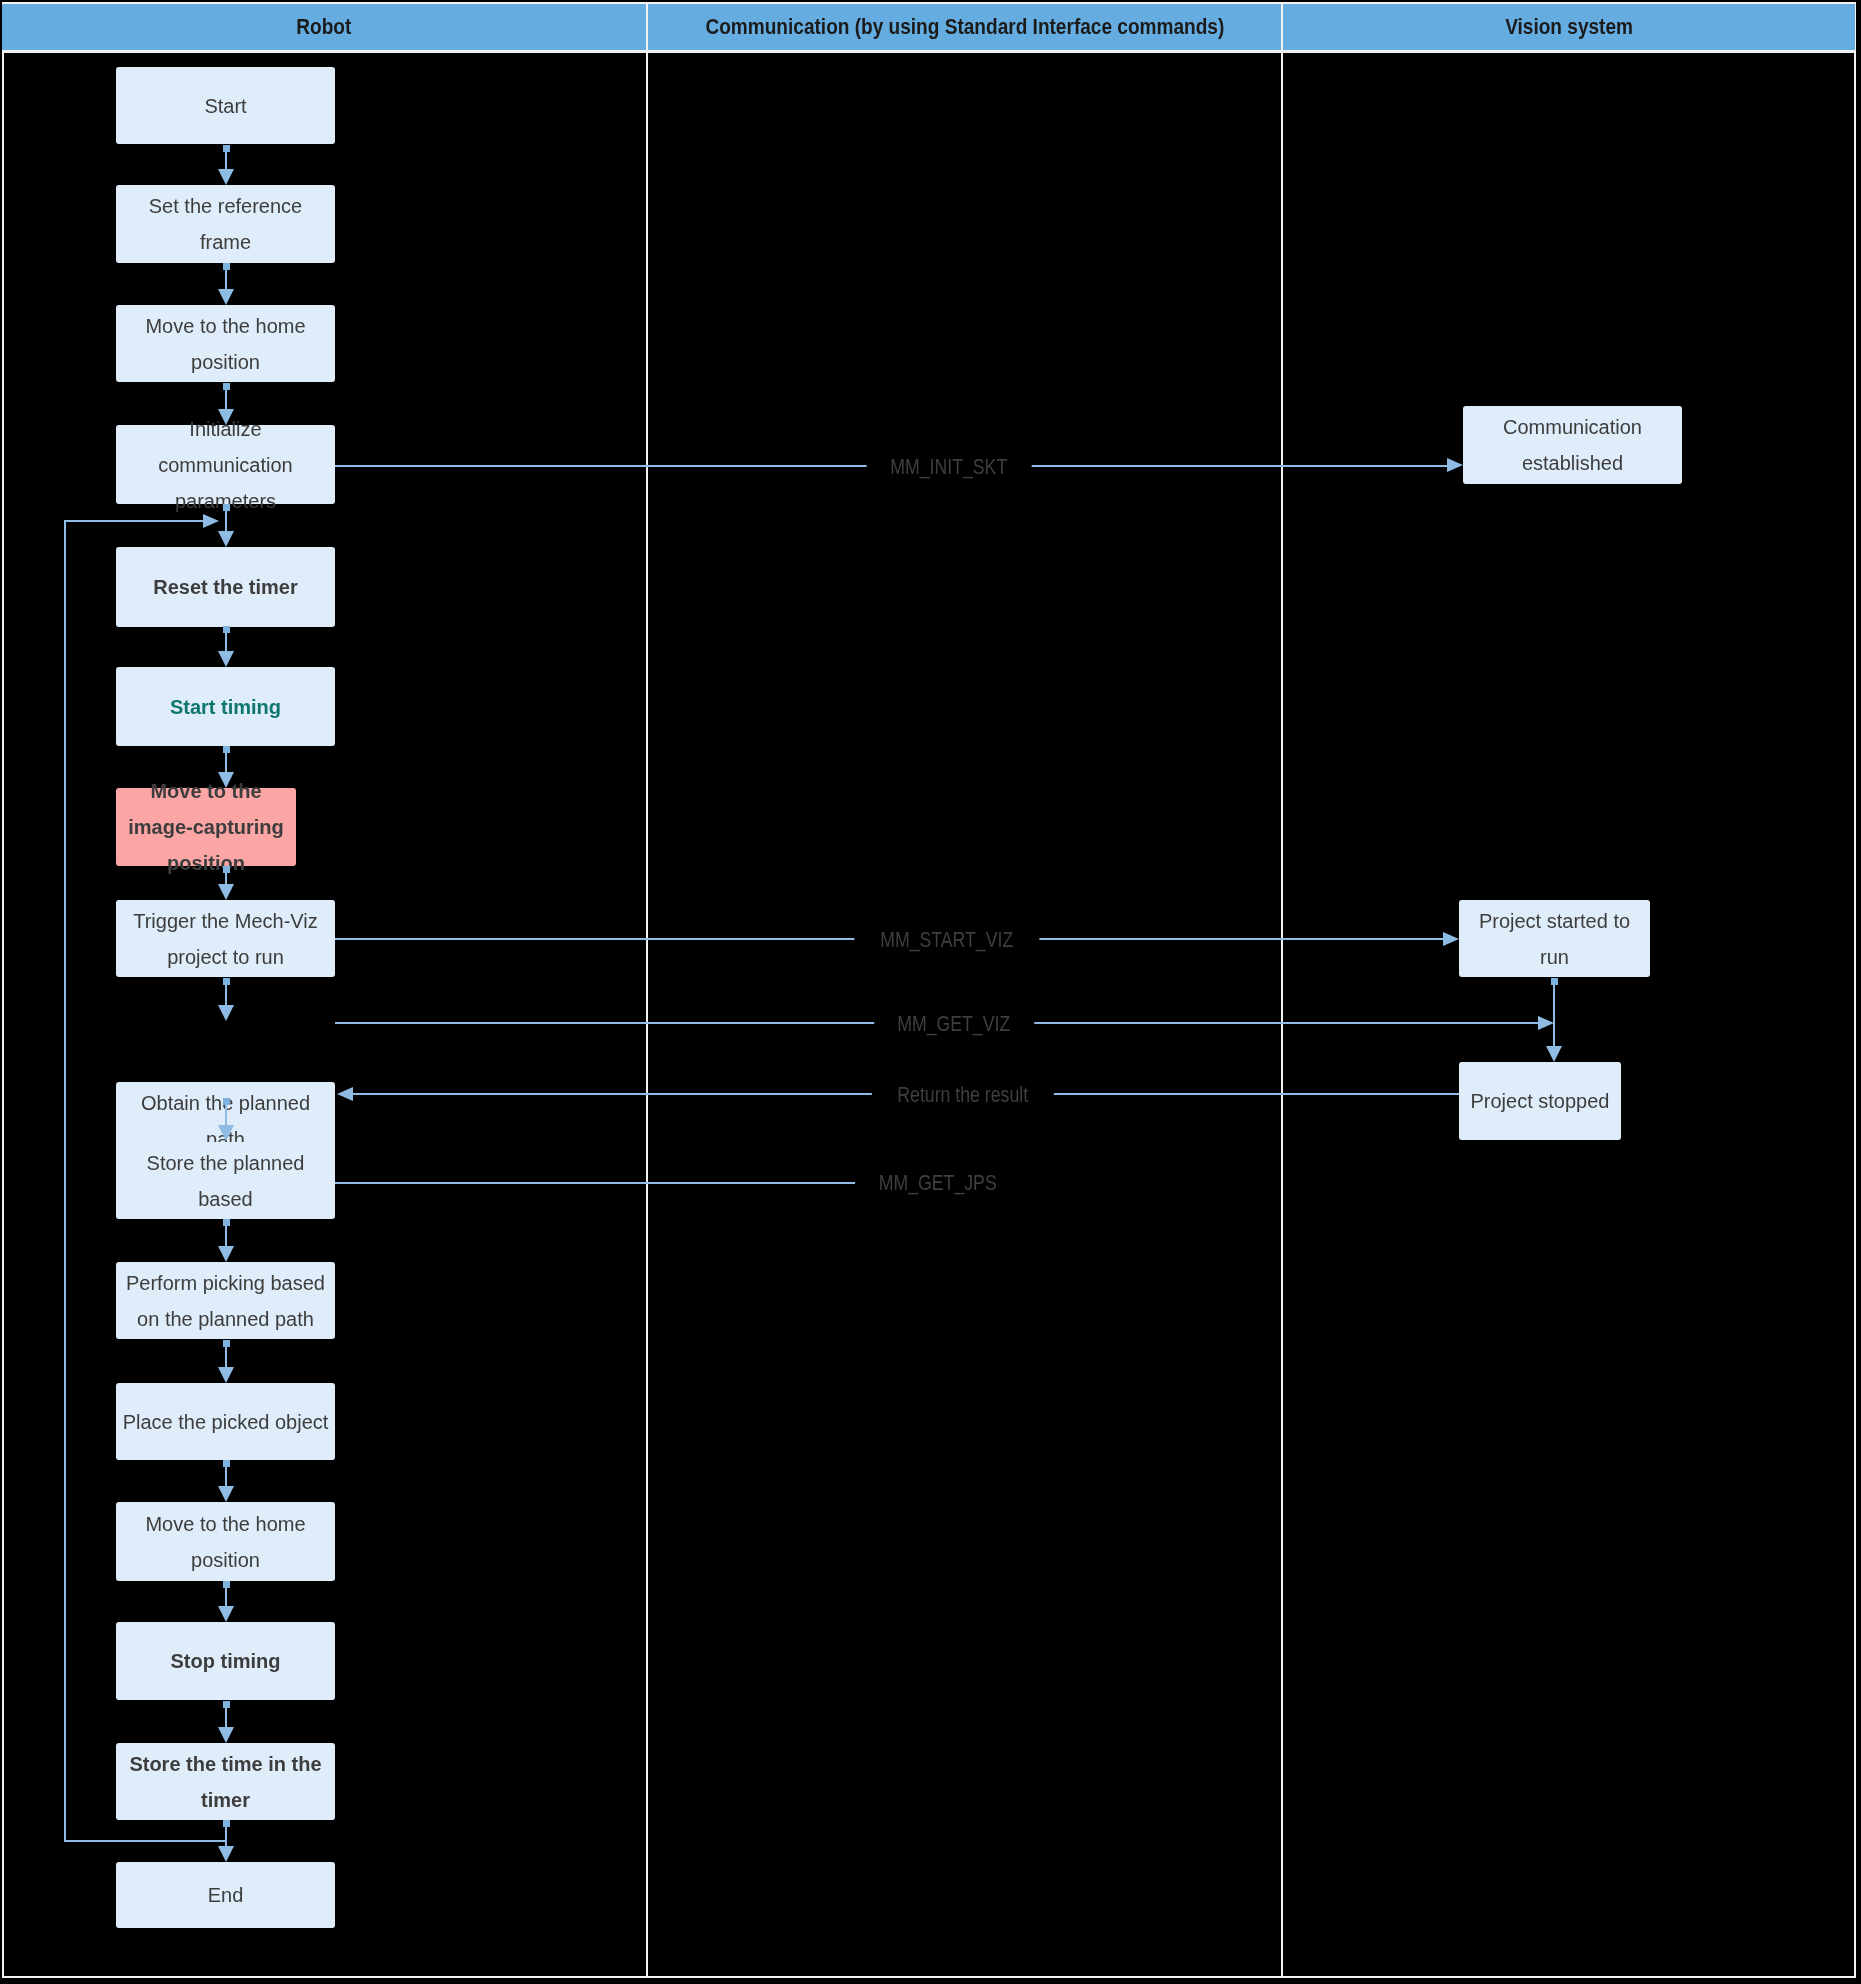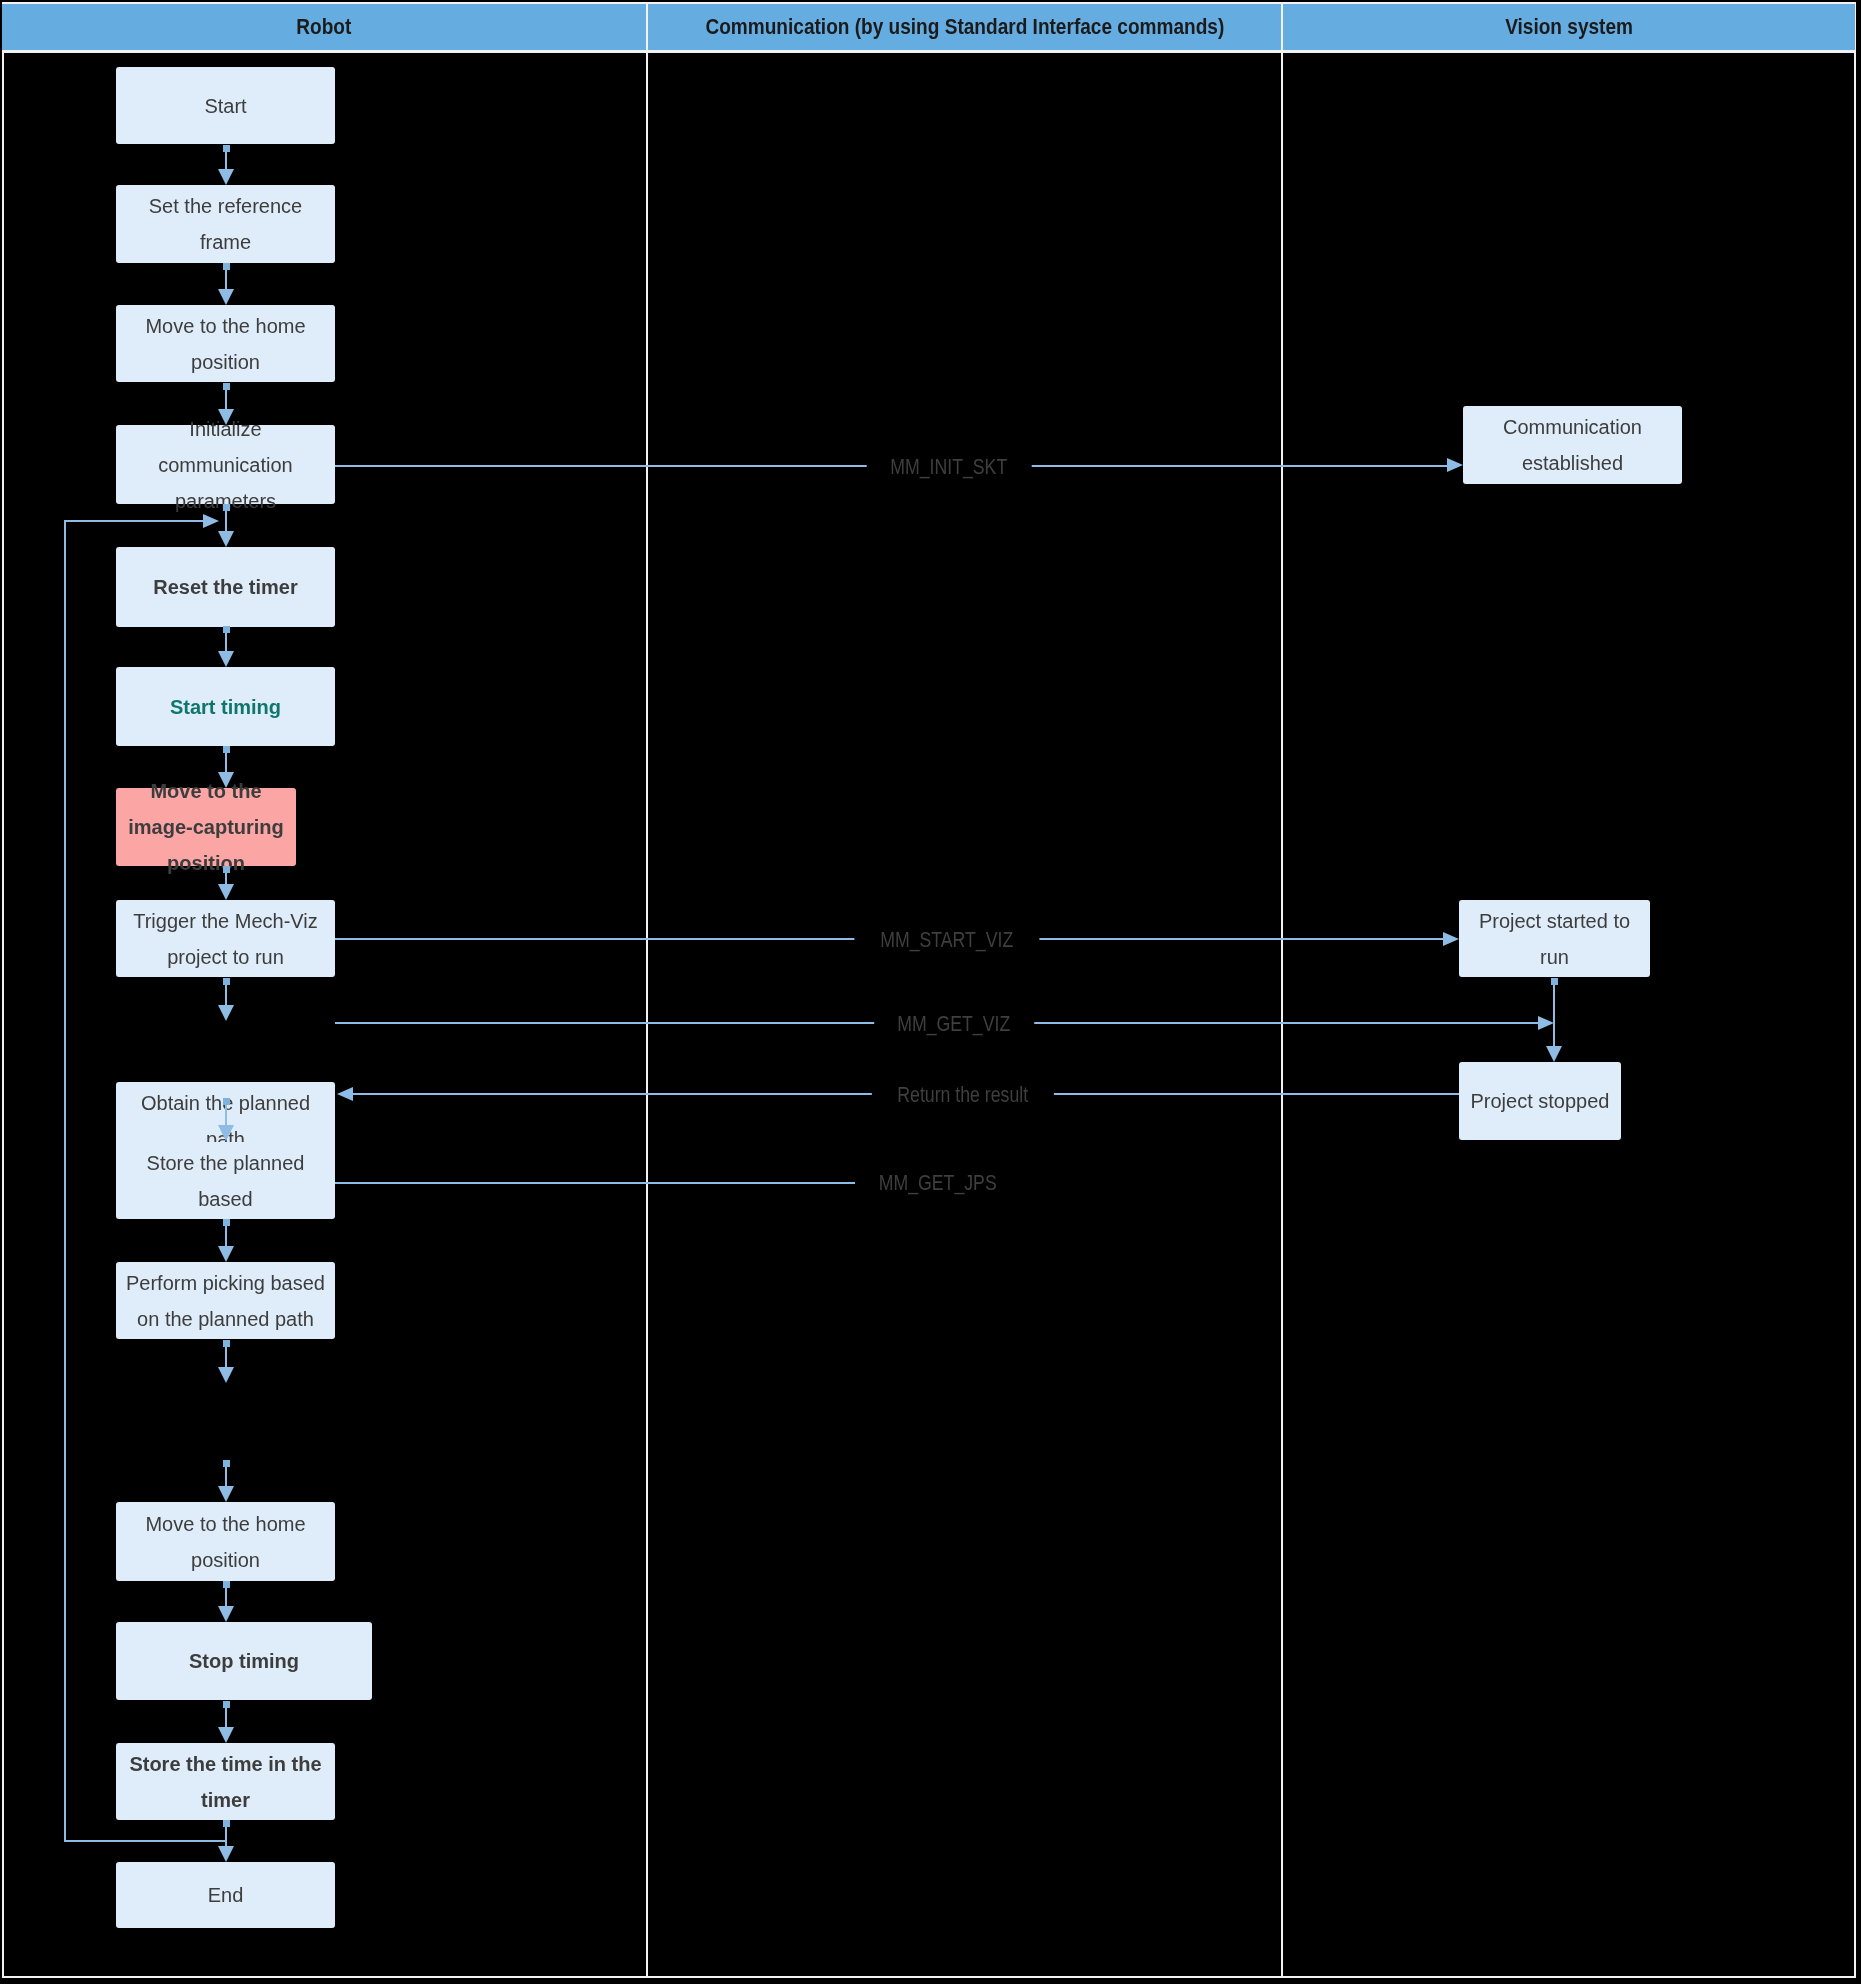--- a/index.html
+++ b/index.html
@@ -70,22 +70,23 @@
     <div class="box" style="left: 116px; top: 185px; width: 219px; height: 78px; background: rgb(223, 236, 249); color: rgb(61, 61, 61); font-weight: 400;">Set the reference frame</div>
     <div class="box" style="left: 116px; top: 305px; width: 219px; height: 77px; background: rgb(223, 236, 249); color: rgb(61, 61, 61); font-weight: 400;">Move to the home position</div>
     <div class="box" style="left: 116px; top: 425px; width: 219px; height: 79px; background: rgb(223, 236, 249); color: rgb(61, 61, 61); font-weight: 400;">Initialize communication parameters</div>
     <div class="box" style="left: 116px; top: 547px; width: 219px; height: 80px; background: rgb(223, 236, 249); color: rgb(61, 61, 61); font-weight: 700;">Reset the timer</div>
     <div class="box" style="left: 116px; top: 667px; width: 219px; height: 79px; background: rgb(223, 236, 249); color: #0f766e; font-weight: 700;">Start timing</div>
     <div class="box" style="left: 116px; top: 788px; width: 180px; height: 78px; background: #fca5a5; color: rgb(61, 61, 61); font-weight: 700;">Move to the image-capturing position</div>
     <div class="box" style="left: 116px; top: 900px; width: 219px; height: 77px; background: rgb(223, 236, 249); color: rgb(61, 61, 61); font-weight: 400;">Trigger the Mech-Viz project to run</div>
     <div class="box" style="left: 116px; top: 1082px; width: 219px; height: 77px; background: rgb(223, 236, 249); color: rgb(61, 61, 61); font-weight: 400;">Obtain the planned path</div>
     <div class="box" style="left: 116px; top: 1142px; width: 219px; height: 77px; background: rgb(223, 236, 249); color: rgb(61, 61, 61); font-weight: 400;">Store the planned based</div>
     <div class="box" style="left: 116px; top: 1262px; width: 219px; height: 77px; background: rgb(223, 236, 249); color: rgb(61, 61, 61); font-weight: 400;">Perform picking based on the planned path</div>
+    <div class="box" style="left: 116px; top: 1383px; width: 219px; height: 77px; background: rgb(223, 236, 249); color: rgb(61, 61, 61); font-weight: 400;">Place the picked object</div>
     <div class="box" style="left: 116px; top: 1502px; width: 219px; height: 79px; background: rgb(223, 236, 249); color: rgb(61, 61, 61); font-weight: 400;">Move to the home position</div>
-    <div class="box" style="left: 116px; top: 1622px; width: 256px; height: 78px; background: rgb(223, 236, 249); color: rgb(61, 61, 61); font-weight: 700;">Stop timing</div>
+    <div class="box" style="left: 116px; top: 1622px; width: 219px; height: 78px; background: rgb(223, 236, 249); color: rgb(61, 61, 61); font-weight: 700;">Stop timing</div>
     <div class="box" style="left: 116px; top: 1743px; width: 219px; height: 77px; background: rgb(223, 236, 249); color: rgb(61, 61, 61); font-weight: 700;">Store the time in the timer</div>
     <div class="box" style="left: 116px; top: 1862px; width: 219px; height: 66px; background: rgb(223, 236, 249); color: rgb(61, 61, 61); font-weight: 400;">End</div>
     <div class="box" style="left: 1463px; top: 406px; width: 219px; height: 78px; background: rgb(223, 236, 249); color: rgb(61, 61, 61); font-weight: 400;">Communication established</div>
     <div class="box" style="left: 1459px; top: 900px; width: 191px; height: 77px; background: rgb(223, 236, 249); color: rgb(61, 61, 61); font-weight: 400;">Project started to run</div>
     <div class="box" style="left: 1459px; top: 1062px; width: 162px; height: 78px; background: rgb(223, 236, 249); color: rgb(61, 61, 61); font-weight: 400;">Project stopped</div>
     <div class="edge" style="left: 225px; top: 145px; width: 2.2px; height: 28.5px; background: rgb(143, 188, 228);"></div>
     <div class="arrowhead" style="left: 218px; top: 169px; border-left: 8px solid transparent; border-right: 8px solid transparent; border-top: 16px solid rgb(143, 188, 228);"></div>
     <div class="linedot" style="left: 223px; top: 145px; width: 6.6px; height: 6.6px; background: rgb(126, 179, 224);"></div>
     <div class="edge" style="left: 225px; top: 263px; width: 2.2px; height: 31px; background: rgb(143, 188, 228);"></div>
     <div class="arrowhead" style="left: 218px; top: 289px; border-left: 8px solid transparent; border-right: 8px solid transparent; border-top: 16px solid rgb(143, 188, 228);"></div>

